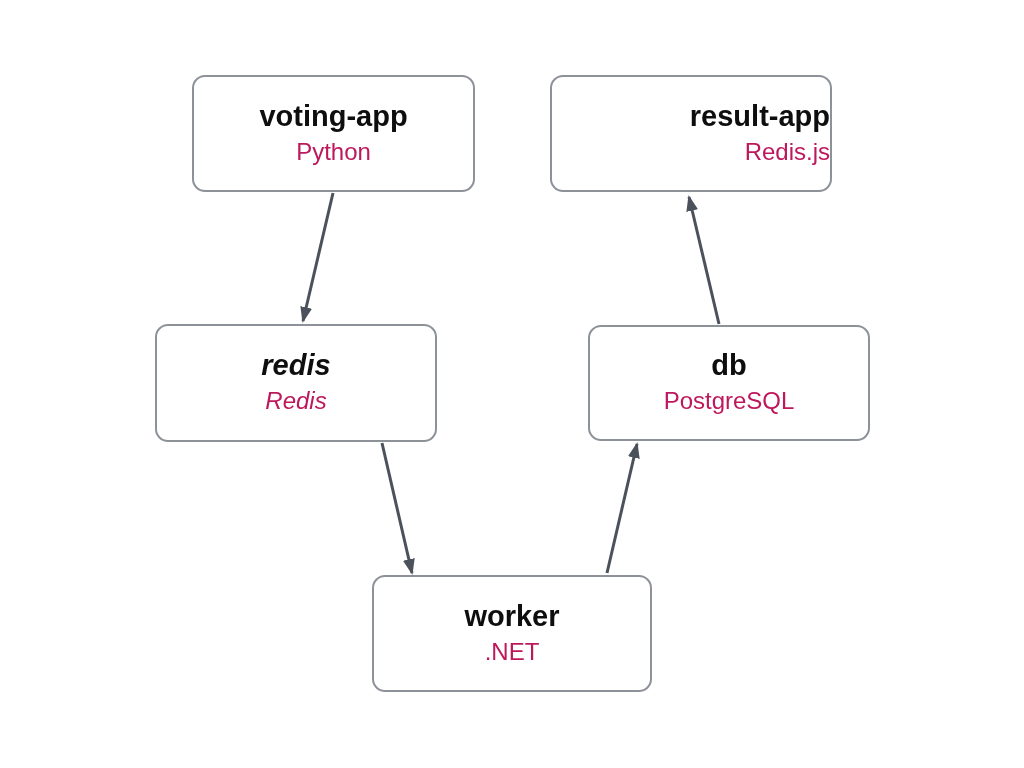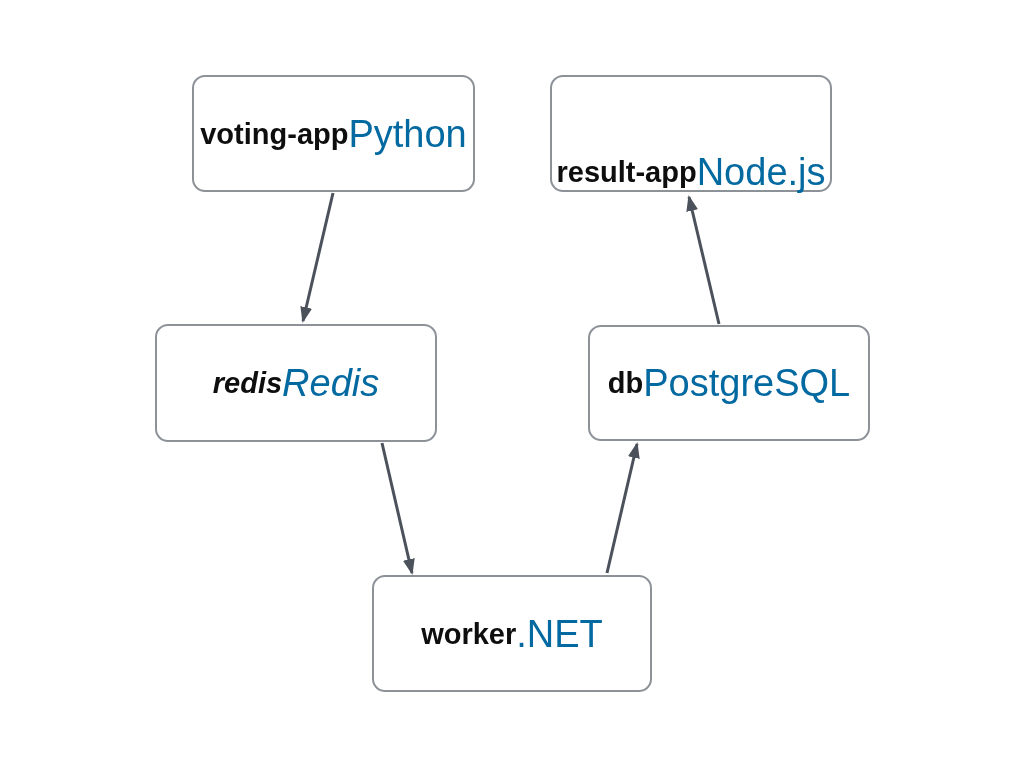--- a/index.html
+++ b/index.html
@@ -23,37 +23,37 @@
     height: 768px;
     pointer-events: none;
   }
   .node {
     position: absolute;
     box-sizing: border-box;
     background: #ffffff;
     border: 2px solid #8d9299;
     border-radius: 13px;
     display: flex;
-    flex-direction: row;
+    flex-direction: column;
     align-items: center;
     justify-content: center;
     text-align: center;
   }
   .node-title {
     font-size: 29px;
     font-weight: 700;
     line-height: 36px;
     color: #0e0e0e;
     white-space: nowrap;
   }
   .node-subtitle {
-    font-size: 38px;
+    font-size: 24px;
     font-weight: 400;
     line-height: 36px;
-    color: #0369a1;
+    color: #be185d;
     white-space: nowrap;
   }
   .node-voting-app { left: 192px; top: 75px;  width: 283px; height: 117px; }
   .node-result-app { left: 550px; top: 75px;  width: 282px; height: 117px; align-items: flex-end; }
   .node-redis      { left: 155px; top: 324px; width: 282px; height: 118px; font-style: italic; }
   .node-db         { left: 588px; top: 325px; width: 282px; height: 116px; }
   .node-worker     { left: 372px; top: 575px; width: 280px; height: 117px; }
   .edge {
     stroke: #4c525c;
     stroke-width: 3;
@@ -77,21 +77,21 @@
     <line class="edge" x1="719" y1="324" x2="689" y2="197" marker-end="url(#arrowhead)" stroke="#4c525c"></line>
   </svg>
 
   <div class="node node-voting-app">
     <div class="node-title">voting-app</div>
     <div class="node-subtitle">Python</div>
   </div>
 
   <div class="node node-result-app">
     <div class="node-title">result-app</div>
-    <div class="node-subtitle">Node.js</div>
+    <div class="node-subtitle">Redis.js</div>
   </div>
 
   <div class="node node-redis">
     <div class="node-title">redis</div>
     <div class="node-subtitle">Redis</div>
   </div>
 
   <div class="node node-db">
     <div class="node-title">db</div>
     <div class="node-subtitle">PostgreSQL</div>

